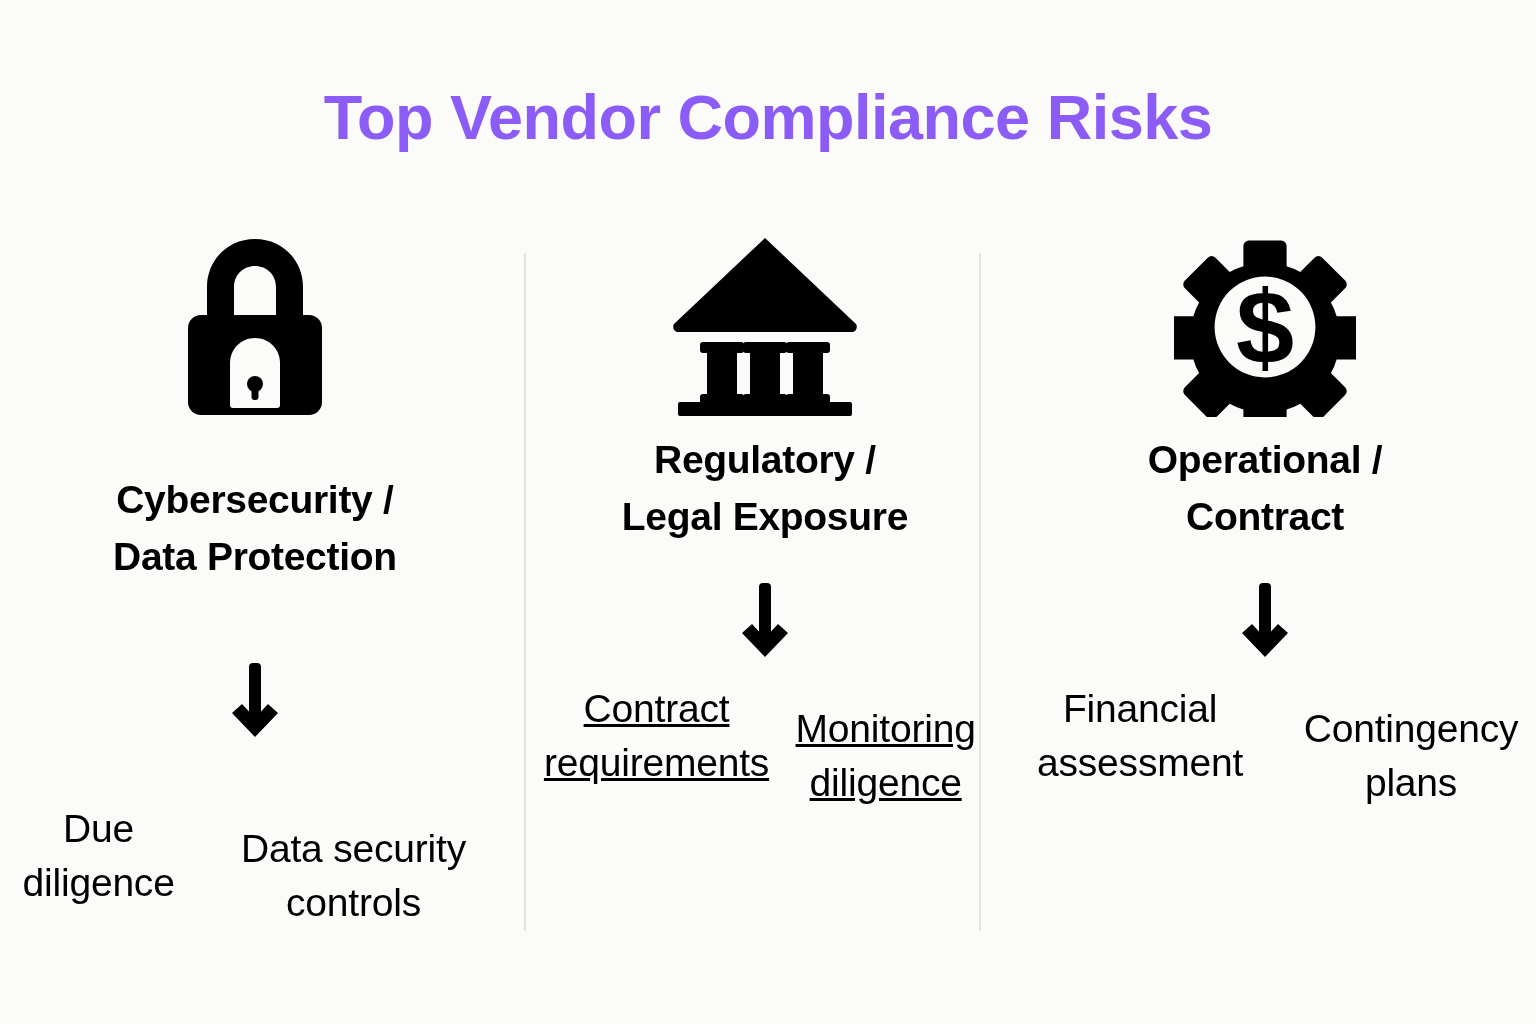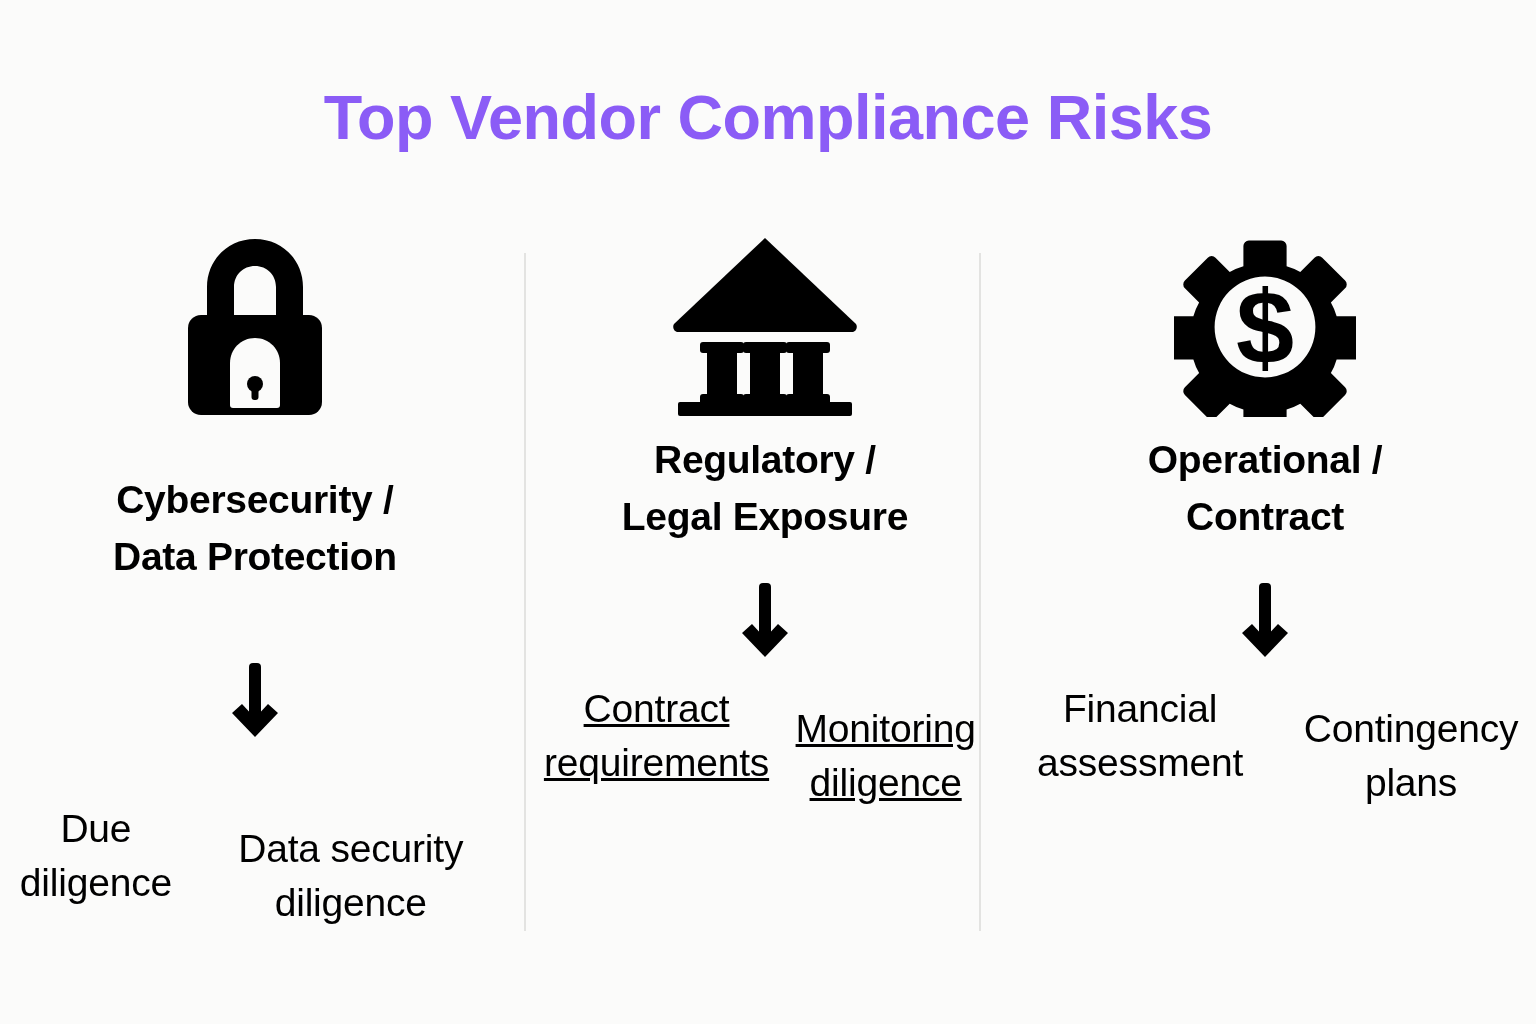--- a/index.html
+++ b/index.html
@@ -158,21 +158,21 @@
 
       <div class="arrow">
         <svg width="50" height="76" viewBox="0 0 50 76" aria-hidden="true">
           <rect x="19" y="0" width="12" height="56" rx="4" fill="#000"></rect>
           <path d="M25 74 L2 50 L12 41 L25 55 L38 41 L48 50 Z" fill="#000"></path>
         </svg>
       </div>
 
       <div class="items">
         <div class="item">Due diligence</div>
-        <div class="item">Data security diligence</div>
+        <div class="item">Data security controls</div>
       </div>
     </div>
 
     <div class="col col-2">
 
       <div class="icon-wrap">
         <svg width="186" height="178" viewBox="0 0 186 178" aria-hidden="true">
 
           <path d="M93 0 L184 86 C186 89 184 94 180 94 L6 94 C2 94 0 89 2 86 Z" fill="#000"></path>
 

